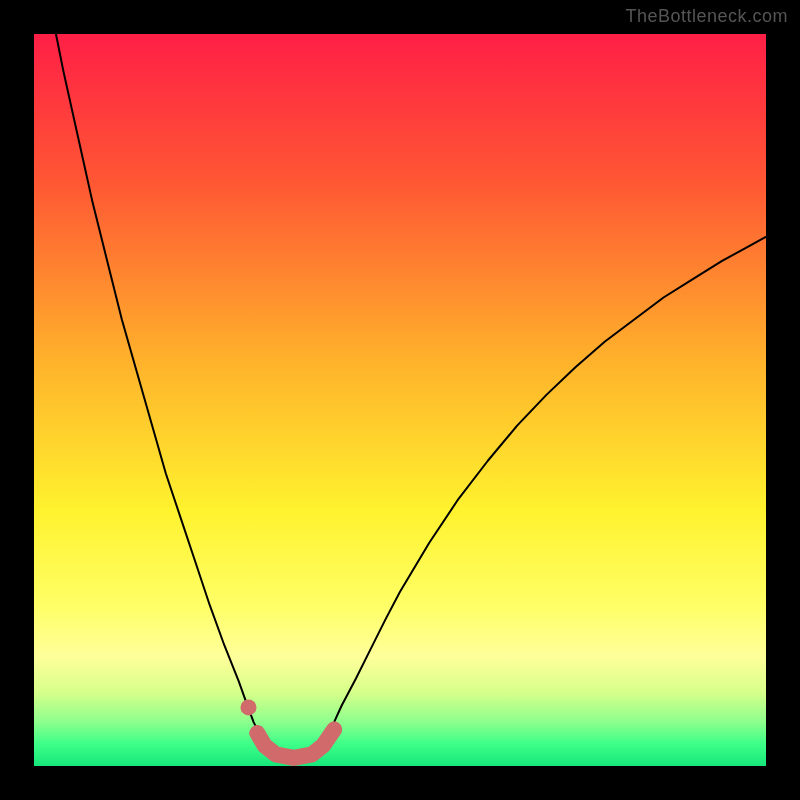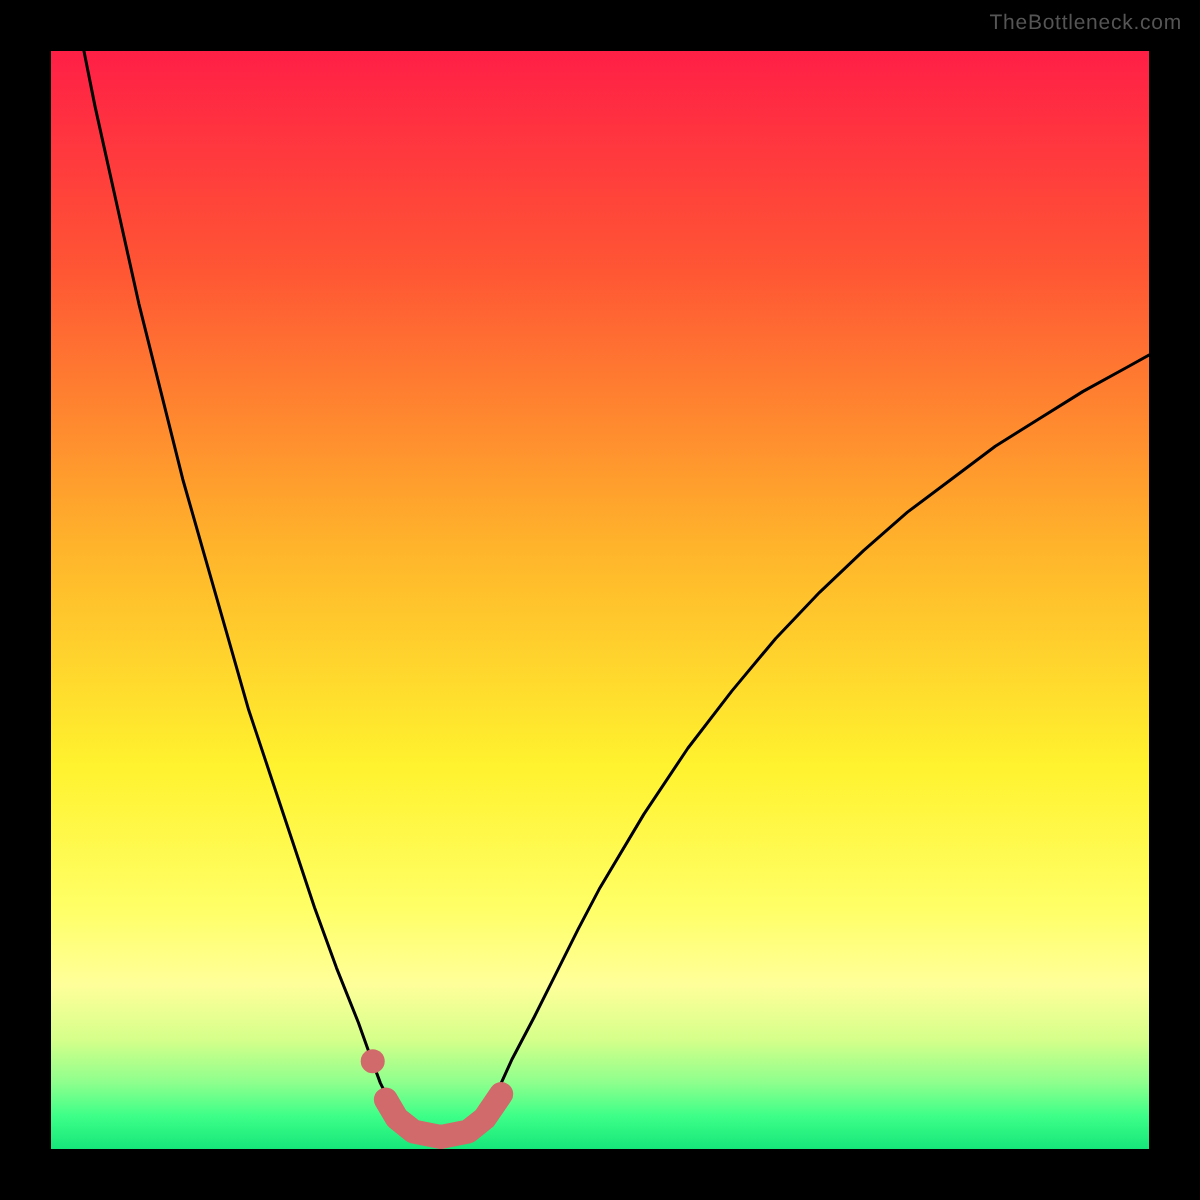--- a/index.html
+++ b/index.html
@@ -14,21 +14,21 @@
     position: relative;
     width: 800px;
     height: 800px;
     background: #000;
   }
   .watermark {
     position: absolute;
     top: 6px;
     right: 12px;
     font-family: Arial, Helvetica, sans-serif;
-    font-size: 14px;
+    font-size: 18px;
     color: #555;
     letter-spacing: 0.5px;
     z-index: 5;
   }
   svg {
     position: absolute;
     top: 0;
     left: 0;
   }
 </style>

